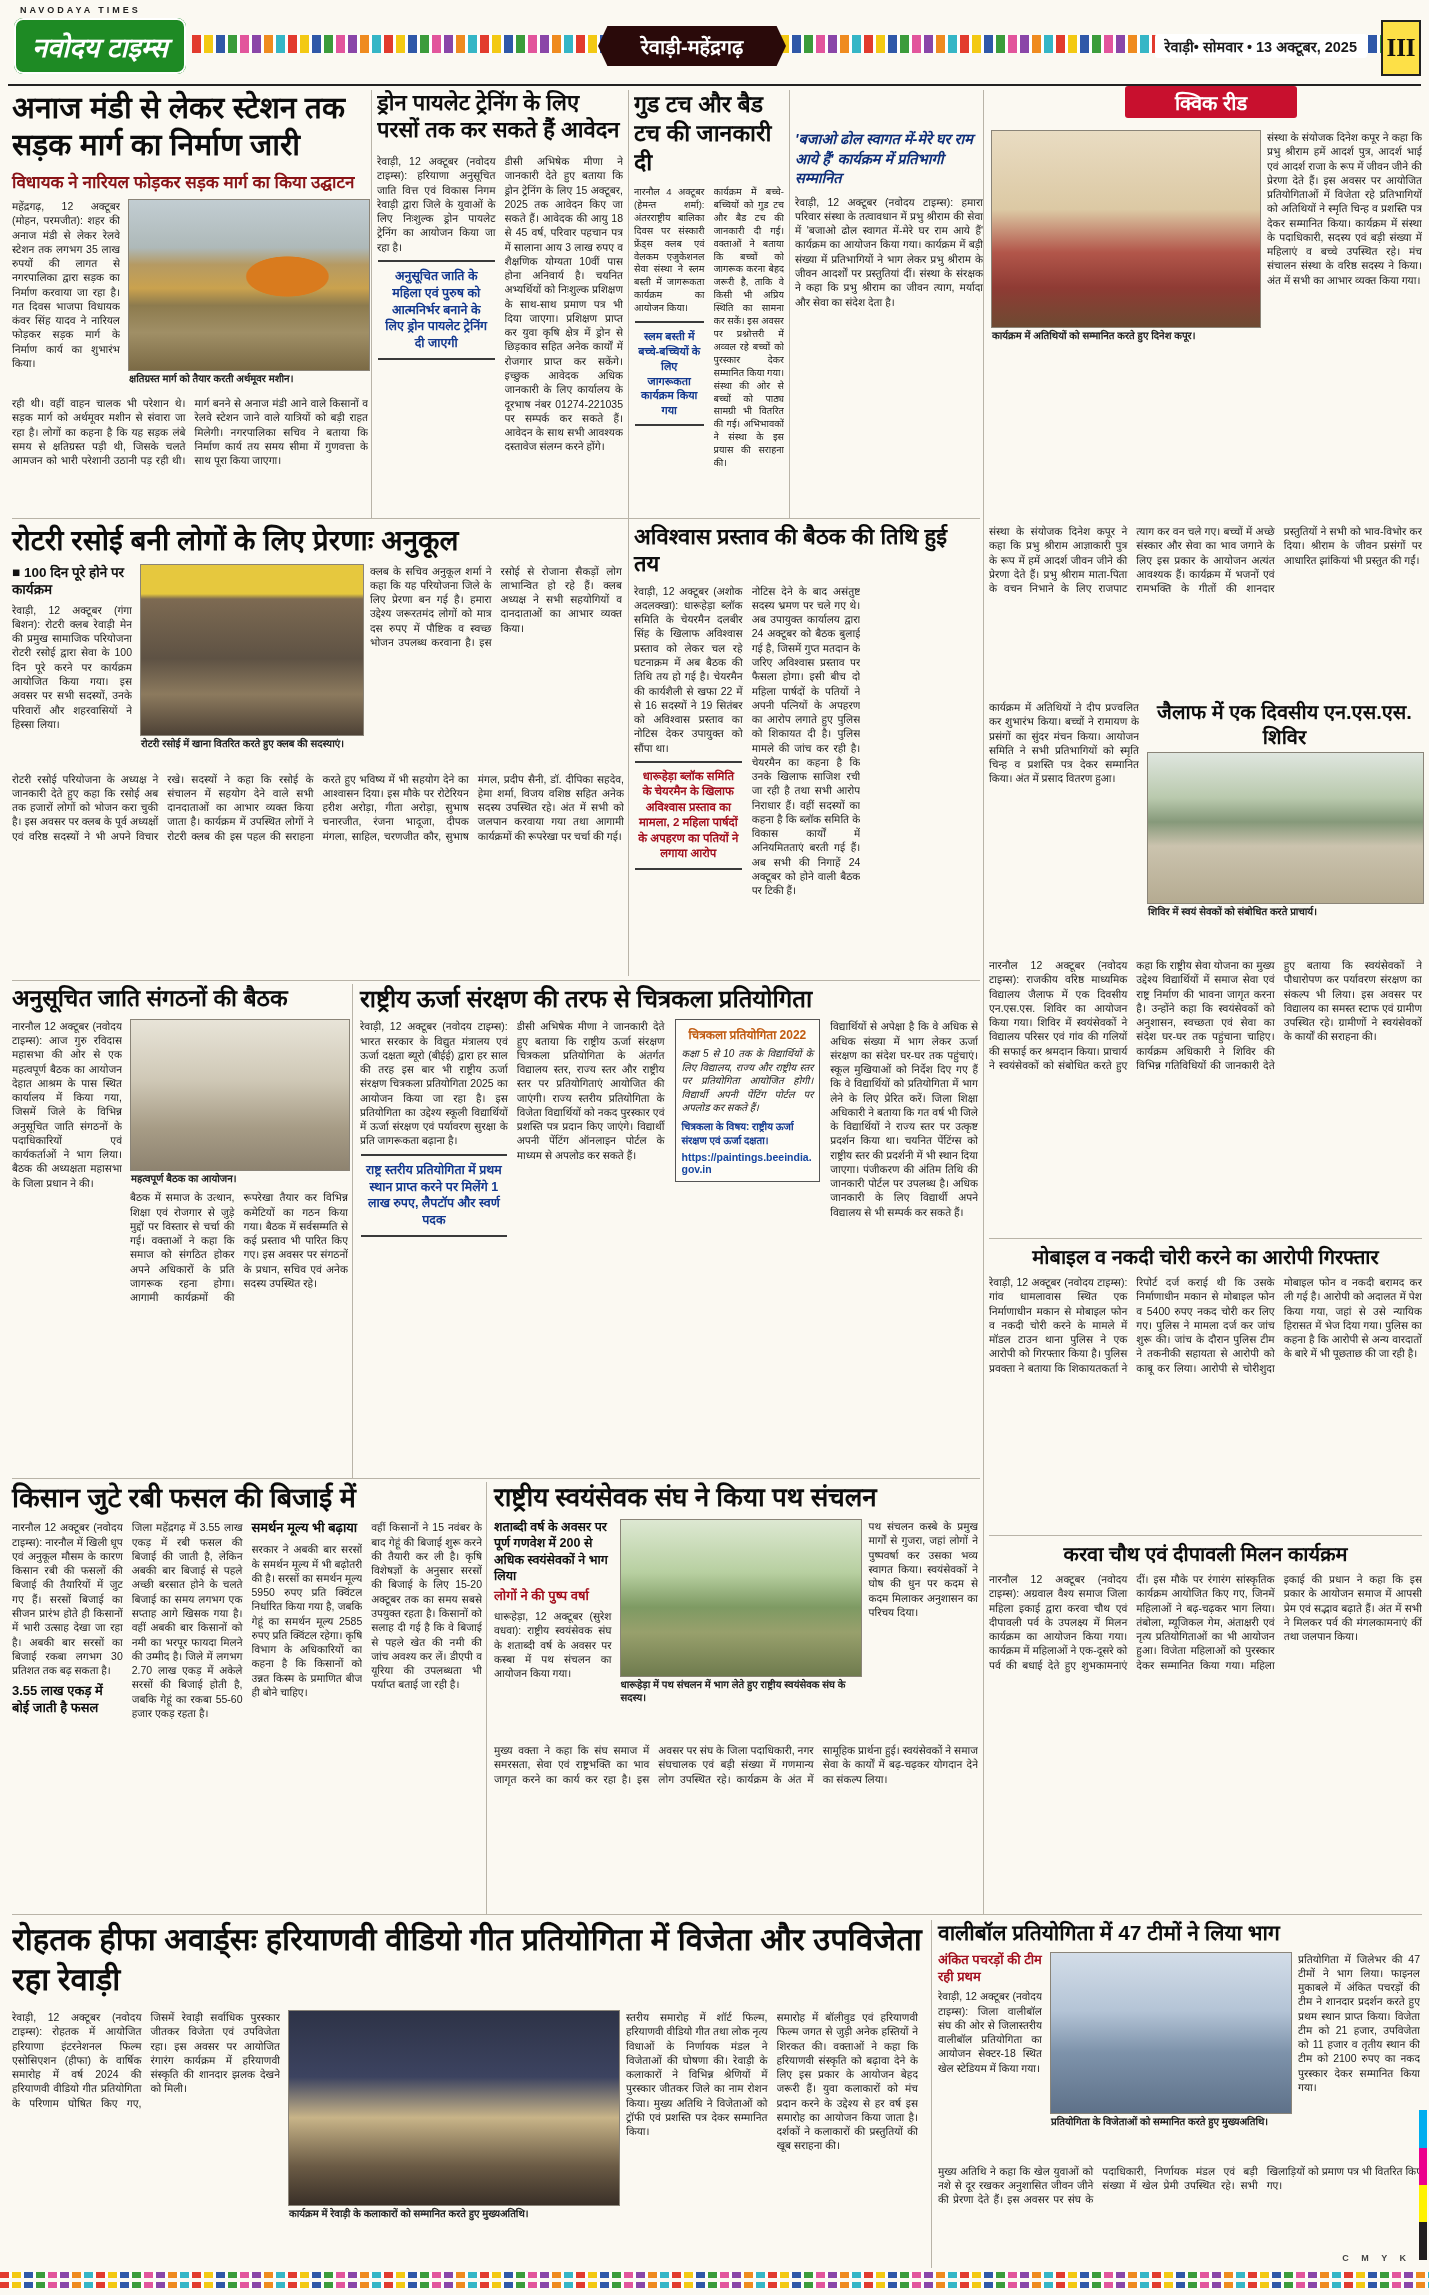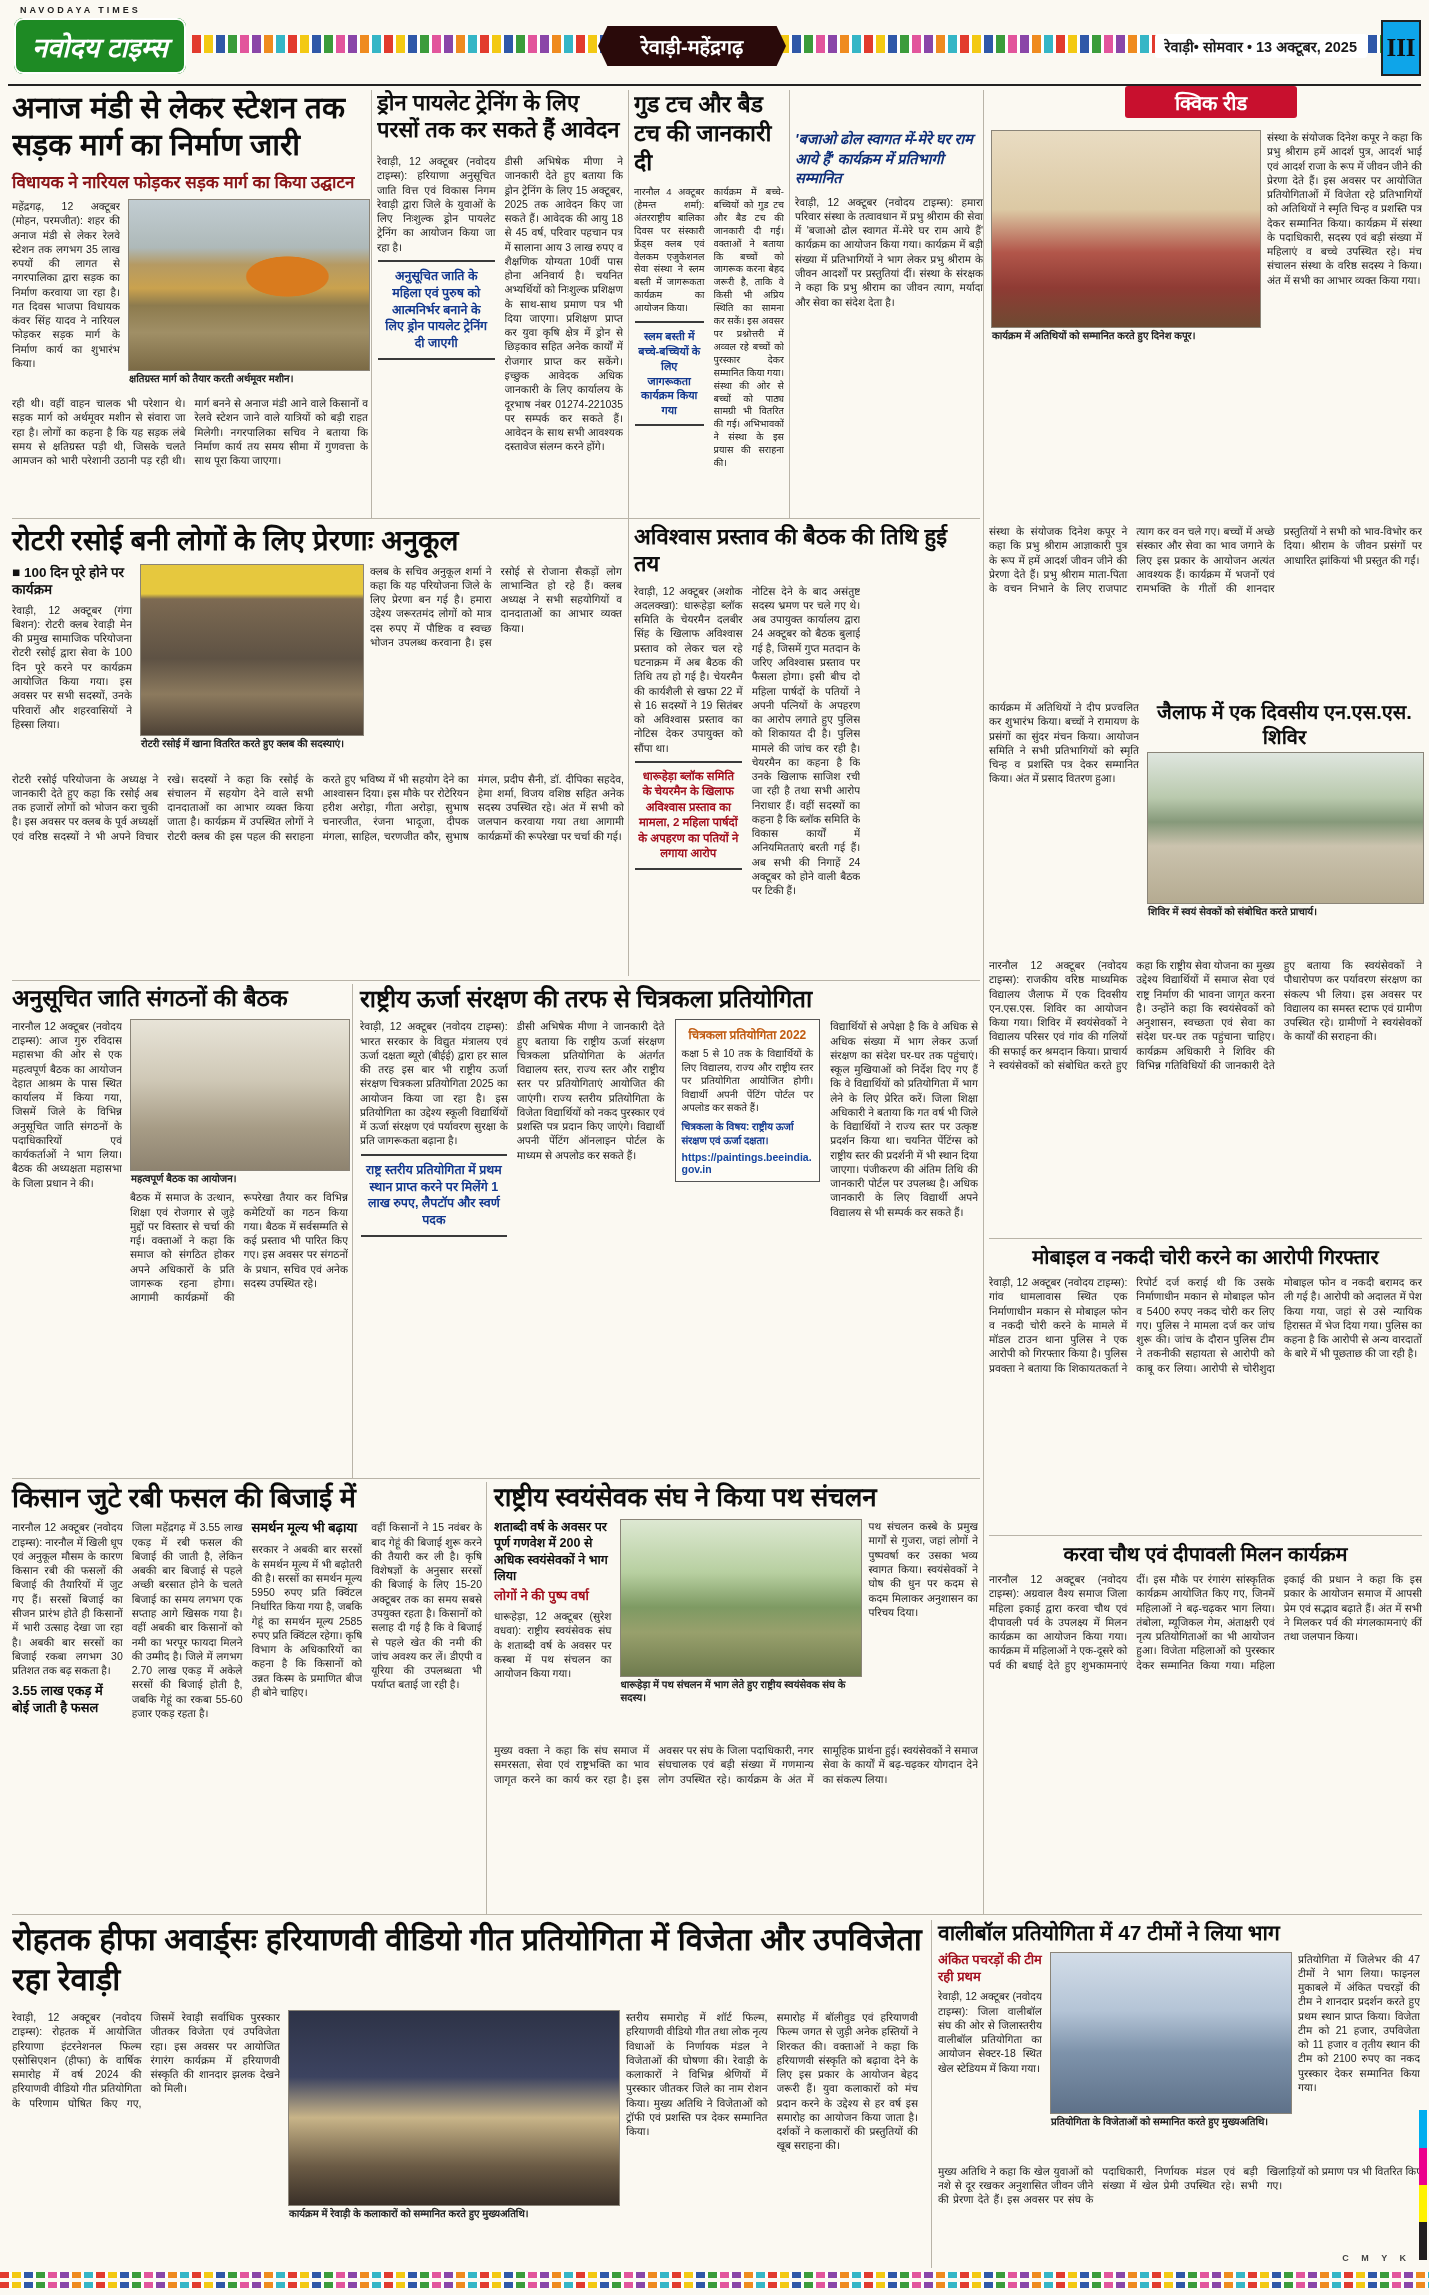--- a/index.html
+++ b/index.html
@@ -7,21 +7,21 @@
   .abs{position:absolute;}
   
   .mh-en{position:absolute;left:20px;top:5px;font-size:9px;font-weight:bold;letter-spacing:3px;color:#222;}
   .logo{position:absolute;left:14px;top:18px;width:172px;height:56px;background:#1e8a24;border-radius:9px;display:flex;align-items:center;justify-content:center;box-shadow:inset 0 0 0 2px #fff,inset 0 0 0 4px #1e8a24;}
   .logo span{color:#fff;font-size:27px;font-weight:900;font-style:italic;}
   .strip{background:repeating-linear-gradient(90deg,#e23b2e 0 9px,#fff 9px 12px,#f3c913 12px 21px,#fff 21px 24px,#2f58a8 24px 33px,#fff 33px 36px,#3b9c3b 36px 45px,#fff 45px 48px,#e2559c 48px 57px,#fff 57px 60px,#8a46a8 60px 69px,#fff 69px 72px,#ef8b1f 72px 81px,#fff 81px 84px,#35b6c6 84px 93px,#fff 93px 96px);}
   .strip-top{left:192px;top:35px;width:1225px;height:18px;}
   .banner{position:absolute;left:598px;top:26px;width:188px;height:40px;background:#2a0a0a;clip-path:polygon(0 50%,5% 0,95% 0,100% 50%,95% 100%,5% 100%);display:flex;align-items:center;justify-content:center;z-index:3;}
   .banner span{color:#fff;font-size:20px;font-weight:900;}
   .date-pill{position:absolute;right:62px;top:34px;background:#fff;border-radius:3px;padding:2px 10px;font-size:14.5px;font-weight:900;color:#1a1a1a;z-index:3;}
-  .page-box{position:absolute;right:8px;top:20px;width:36px;height:52px;border:2px solid #222;background:#0ea5e9;display:flex;align-items:center;justify-content:center;font-family:"Liberation Serif","DejaVu Serif",serif;font-size:25px;font-weight:bold;z-index:3;}
+  .page-box{position:absolute;right:8px;top:20px;width:36px;height:52px;border:2px solid #222;background:#fde047;display:flex;align-items:center;justify-content:center;font-family:"Liberation Serif","DejaVu Serif",serif;font-size:25px;font-weight:bold;z-index:3;}
   .mh-rule{position:absolute;left:8px;top:84px;width:1413px;height:2px;background:#222;}
   
   .vr{position:absolute;width:1px;background:#b9b4a8;}
   .hz{position:absolute;height:1px;background:#b9b4a8;}
   
   .h-road{font-size:30px;font-weight:900;line-height:1.22;color:#0d0d0d;}
   .h-lg{font-size:28px;font-weight:900;line-height:1.2;color:#0d0d0d;}
   .h-md{font-size:22px;font-weight:900;line-height:1.22;color:#0d0d0d;}
   .h-md2{font-size:24px;font-weight:900;line-height:1.22;color:#0d0d0d;}
   .h-sm{font-size:23px;font-weight:900;line-height:1.25;color:#0d0d0d;}
@@ -37,21 +37,21 @@
   .row{display:flex;gap:8px;}
   .ph{border:1px solid #8a8478;width:100%;}
   .cap{font-size:10px;font-weight:bold;color:#222;padding:2px 1px 0;line-height:1.25;}
   .kick{font-size:13.5px;font-weight:900;line-height:1.3;color:#111;margin-bottom:4px;}
   .kick-red{font-size:13px;font-weight:900;line-height:1.3;color:#a3101f;margin-bottom:4px;}
   .hbox{border-top:2px solid #3a3a3a;border-bottom:2px solid #3a3a3a;padding:6px 3px;margin:4px 1px 8px;font-weight:bold;text-align:center;break-inside:avoid;line-height:1.35;}
   .hbox.blue{color:#14398f;font-size:12.5px;}
   .hbox.red{color:#a3101f;font-size:12.5px;}
   .sbox{border:1.5px solid #555;padding:6px;margin:2px 1px 8px;break-inside:avoid;background:#fefcf6;}
   .sbox .st{font-size:12px;font-weight:900;color:#c05a10;margin-bottom:4px;text-align:center;}
-  .sbox .sx{font-size:10px;line-height:1.35;text-align:justify;color:#1b1b1b;}
+  .sbox .sx{font-size:10px;line-height:1.35;text-align:justify;color:#1b1b1b;font-style:italic;}
   .sbox .tp{font-size:10px;font-weight:bold;color:#14398f;margin-top:4px;}
   .url{font-size:10.5px;font-weight:bold;color:#1646a0;word-break:break-all;margin-top:4px;}
   .qr-head{position:absolute;left:330px;top:-4px;width:172px;height:32px;background:#c8102e;border-radius:3px;display:flex;align-items:center;justify-content:center;}
   .qr-head span{color:#fff;font-size:20px;font-weight:900;}
   .qr-intro{font-size:14.5px;font-weight:900;font-style:italic;color:#0f2f7a;line-height:1.35;margin-bottom:6px;}
   .inhead{font-size:13px;font-weight:900;line-height:1.3;margin:2px 0 5px;break-inside:avoid;color:#0d0d0d;}
   .hz-in{height:1px;background:#b9b4a8;margin:8px 0 6px;}
   
   .ph-road{background:radial-gradient(ellipse 70px 34px at 66% 45%,#d97b1e 0 58%,transparent 60%),linear-gradient(180deg,#c2cdd2 0%,#aeb9b9 28%,#b59a63 38%,#caa24e 52%,#8d7b4e 62%,#a08f66 78%,#7b6a45 100%);}
   .ph-qr{background:linear-gradient(180deg,#e9dcc2 0%,#dcc9a4 40%,#b2564a 62%,#8f3b34 80%,#6e4a32 100%);}

